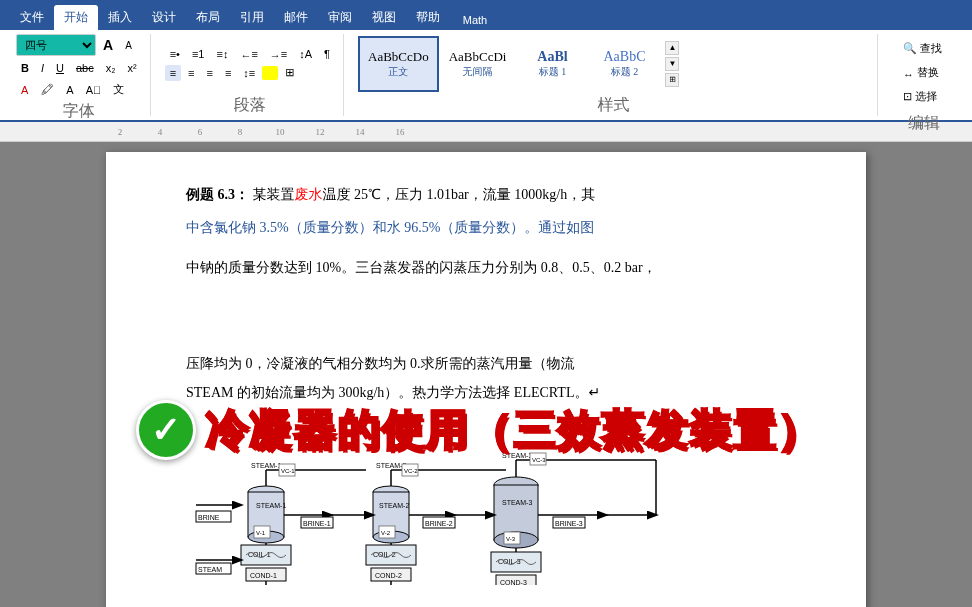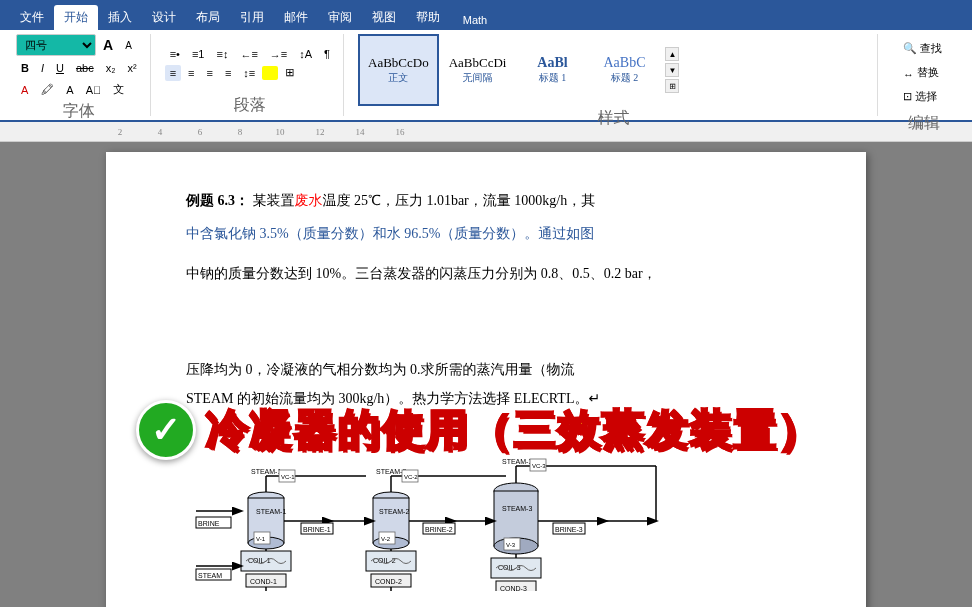--- a/index.html
+++ b/index.html
@@ -79,21 +79,21 @@
       letter-spacing: 2px;
     }
 
     
     .diagram { margin-top: 15px; position: relative; width: 590px; height: 165px; border: none; }
     .diagram svg { width: 590px; height: 165px; }
 
     .format-row { display: flex; gap: 2px; align-items: center; }
 
     .styles-container { display: flex; align-items: center; }
-    .style-box { border: 2px solid transparent; padding: 16px 8px; cursor: pointer; min-width: 72px; height: 72px; display: flex; align-items: center; justify-content: center; flex-direction: column; }
+    .style-box { border: 2px solid transparent; padding: 16px 8px; cursor: pointer; min-width: 72px; height: 56px; display: flex; align-items: center; justify-content: center; flex-direction: column; }
     .style-box.normal { border-color: #2b579a; background: #dce6f7; }
   </style>
 </head>
 <body>
 
 <div>
   <div class="ribbon-tabs">
     <button class="ribbon-tab">文件</button>
     <button class="ribbon-tab active">开始</button>
     <button class="ribbon-tab">插入</button>
@@ -232,21 +232,21 @@
   <span class="ruler-mark">12</span>
   <span class="ruler-mark">14</span>
   <span class="ruler-mark">16</span>
 </div>
 
 <div class="doc-container">
   <div class="doc-page">
 
     <div class="doc-text">
 
-      <p style="margin-bottom: 8px; margin-top: 6px;">
+      <p style="margin-bottom: 8px;">
         <span class="bold-text">例题 6.3：</span>
         某装置<span class="highlight-red">废水</span>温度 25℃，压力 1.01bar，流量 1000kg/h，其
       </p>
       <p style="margin-bottom: 15px; color: #2b579a;">
         中含氯化钠 3.5%（质量分数）和水 96.5%（质量分数）。通过如图
       </p>
       <p style="margin-bottom: 8px;">
         中钠的质量分数达到 10%。三台蒸发器的闪蒸压力分别为 0.8、0.5、0.2 bar，
       </p>
 

